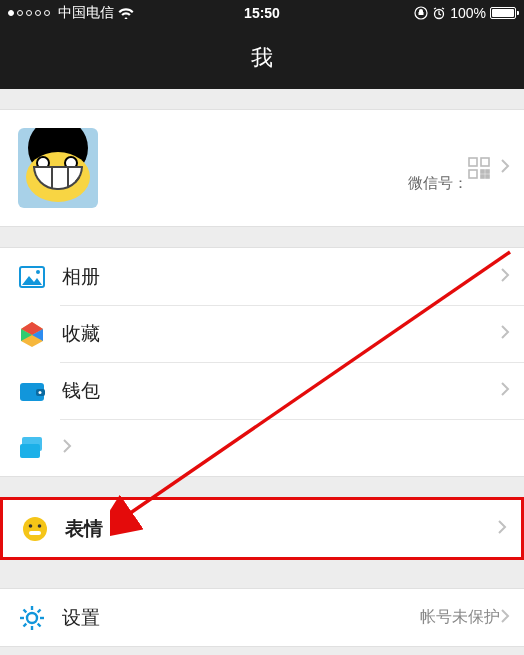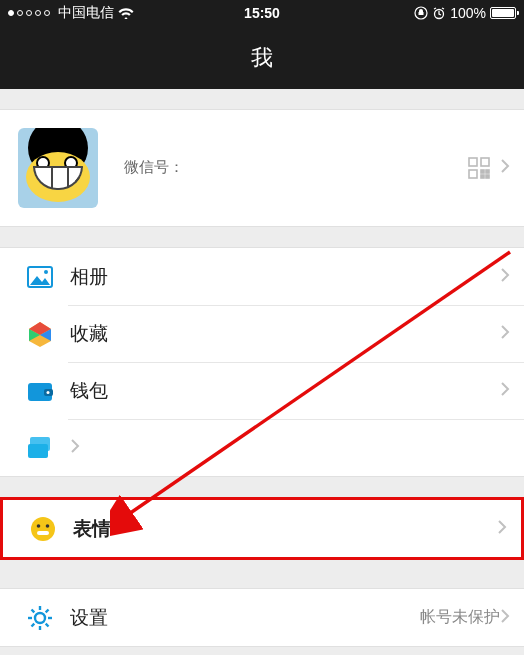--- a/index.html
+++ b/index.html
@@ -36,28 +36,28 @@
     background: #a8d1e8; position: relative;
   }
   .avatar .head { position:absolute; width: 60px; height: 60px; background:#000; border-radius:50%; left:10px; top:-10px;}
   .avatar .face { position:absolute; width: 64px; height:50px; background:#f8d543; border-radius:50%; left:8px; top:24px;}
   .avatar .mouth { position:absolute; width:50px; height:24px; background:#fff; border:2px solid #444; border-radius:0 0 25px 25px; left:15px; top:38px;}
   .avatar .mouth::before, .avatar .mouth::after { content:""; position:absolute; top:0; bottom:0; width:2px; background:#444;}
   .avatar .mouth::before { left:16px;} .avatar .mouth::after { left:32px;}
   .avatar .eyes::before, .avatar .eyes::after { content:""; position:absolute; width:10px; height:10px; background:#fff; border:2px solid #000; border-radius:50%; top:28px;}
   .avatar .eyes::before{ left:18px;} .avatar .eyes::after{ left:46px;}
   
-  .profile-info { margin-left: 16px; flex: 1; display: flex; flex-direction: row; gap: 10px; text-align: right;}
+  .profile-info { margin-left: 0; flex: 1; display: flex; flex-direction: column; gap: 10px; text-align: right;}
   .profile-name { font-size: 17px; color:#222; height: 20px;}
   .wxid { font-size: 15px; color: #666;}
   .profile-right { display: flex; align-items: center; gap: 10px; color: #bbb;}
   .qr-icon svg { display:block;}
   .chevron { color: #bbb; }
 
-  .group { background: #fff; border-top: 1px solid #e0e0e0; border-bottom: 1px solid #e0e0e0; padding-left: 8px;}
+  .group { background: #fff; border-top: 1px solid #e0e0e0; border-bottom: 1px solid #e0e0e0;}
   .row {
     display: flex; align-items: center; height: 57px; padding: 0 14px 0 18px;
     position: relative;
   }
   .row + .row::before {
     content: ""; position: absolute; left: 60px; right: 0; top: 0; height: 1px; background: #e6e6e6;
   }
   .row-icon { width: 28px; height: 28px; margin-right: 16px; flex:0 0 auto; display:flex; align-items:center; justify-content:center;}
   .row-label { flex: 1; font-size: 19px; color: #222;}
   .row-detail { font-size: 16px; color: #888; }

